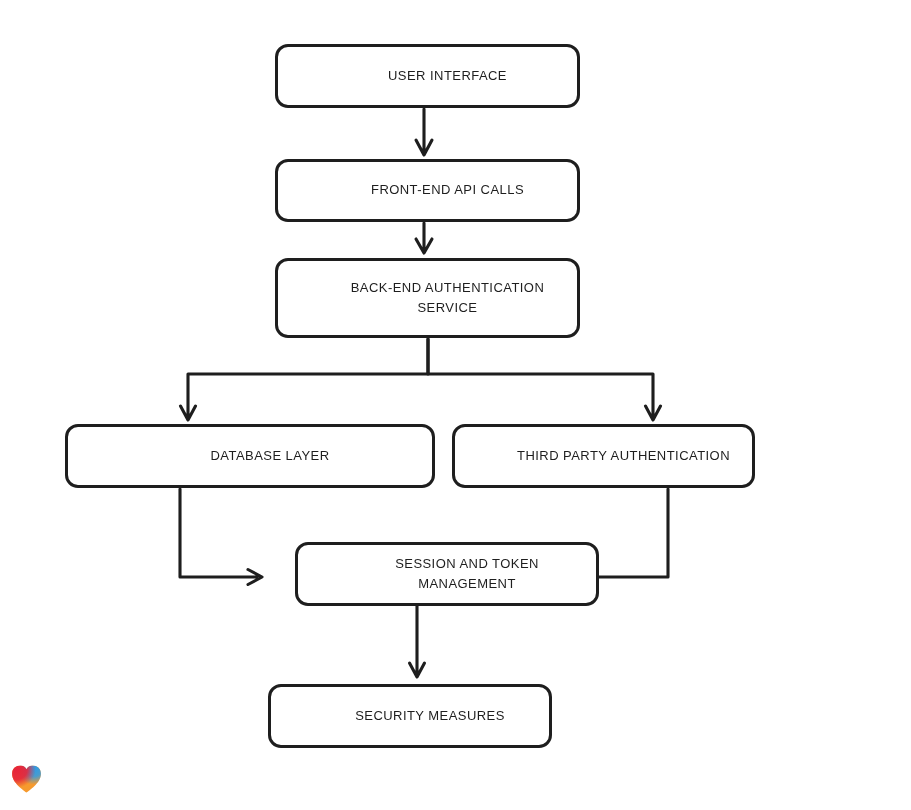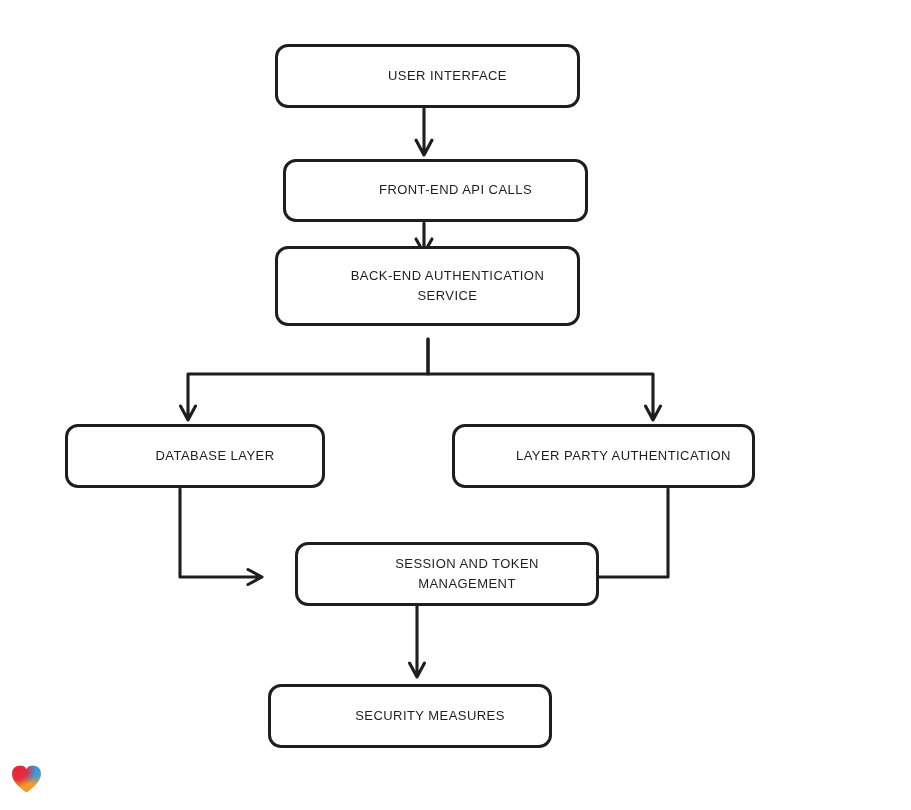--- a/index.html
+++ b/index.html
@@ -81,28 +81,28 @@
       <path d="M668 489 V577 H581 M590 569.5 L576 577 L590 584.5"></path>
     </g>
 
     <g>
       <path d="M417 606 V673 M409.5 663 L417 677 L424.5 663"></path>
     </g>
   </svg>
 
   <div class="node" style="left:275px; top:44px; width:305px; height:64px;">USER INTERFACE</div>
 
-  <div class="node" style="left:275px; top:159px; width:305px; height:63px;margin-left:8px;">FRONT-END API CALLS</div>
+  <div class="node" style="left:275px; top:159px; width:305px; height:63px;">FRONT-END API CALLS</div>
 
-  <div class="node" style="left:275px; top:246px; width:305px; height:80px;">BACK-END AUTHENTICATION
+  <div class="node" style="left:275px; top:258px; width:305px; height:80px;">BACK-END AUTHENTICATION
 SERVICE</div>
 
-  <div class="node" style="left:65px; top:424px; width:260px; height:64px;">DATABASE LAYER</div>
+  <div class="node" style="left:65px; top:424px; width:370px; height:64px;">DATABASE LAYER</div>
 
-  <div class="node" style="left:452px; top:424px; width:303px; height:64px;">LAYER PARTY AUTHENTICATION</div>
+  <div class="node" style="left:452px; top:424px; width:303px; height:64px;">THIRD PARTY AUTHENTICATION</div>
 
   <div class="node" style="left:267px; top:542px; width:304px; height:64px;margin-left:28px;">SESSION AND TOKEN
 MANAGEMENT</div>
 
   <div class="node" style="left:268px; top:684px; width:284px; height:64px;">SECURITY MEASURES</div>
 
   <svg class="logo" viewBox="0 0 32 30" aria-hidden="true">
     <defs>
       <clipPath id="heartClip">
         <path d="M16 28.2 C13.8 26.4 2 19 2 9.9 C2 4.7 6.1 2 9.9 2 C12.6 2 14.9 3.4 16 5.6 C17.1 3.4 19.4 2 22.1 2 C25.9 2 30 4.7 30 9.9 C30 19 18.2 26.4 16 28.2 Z"></path>

